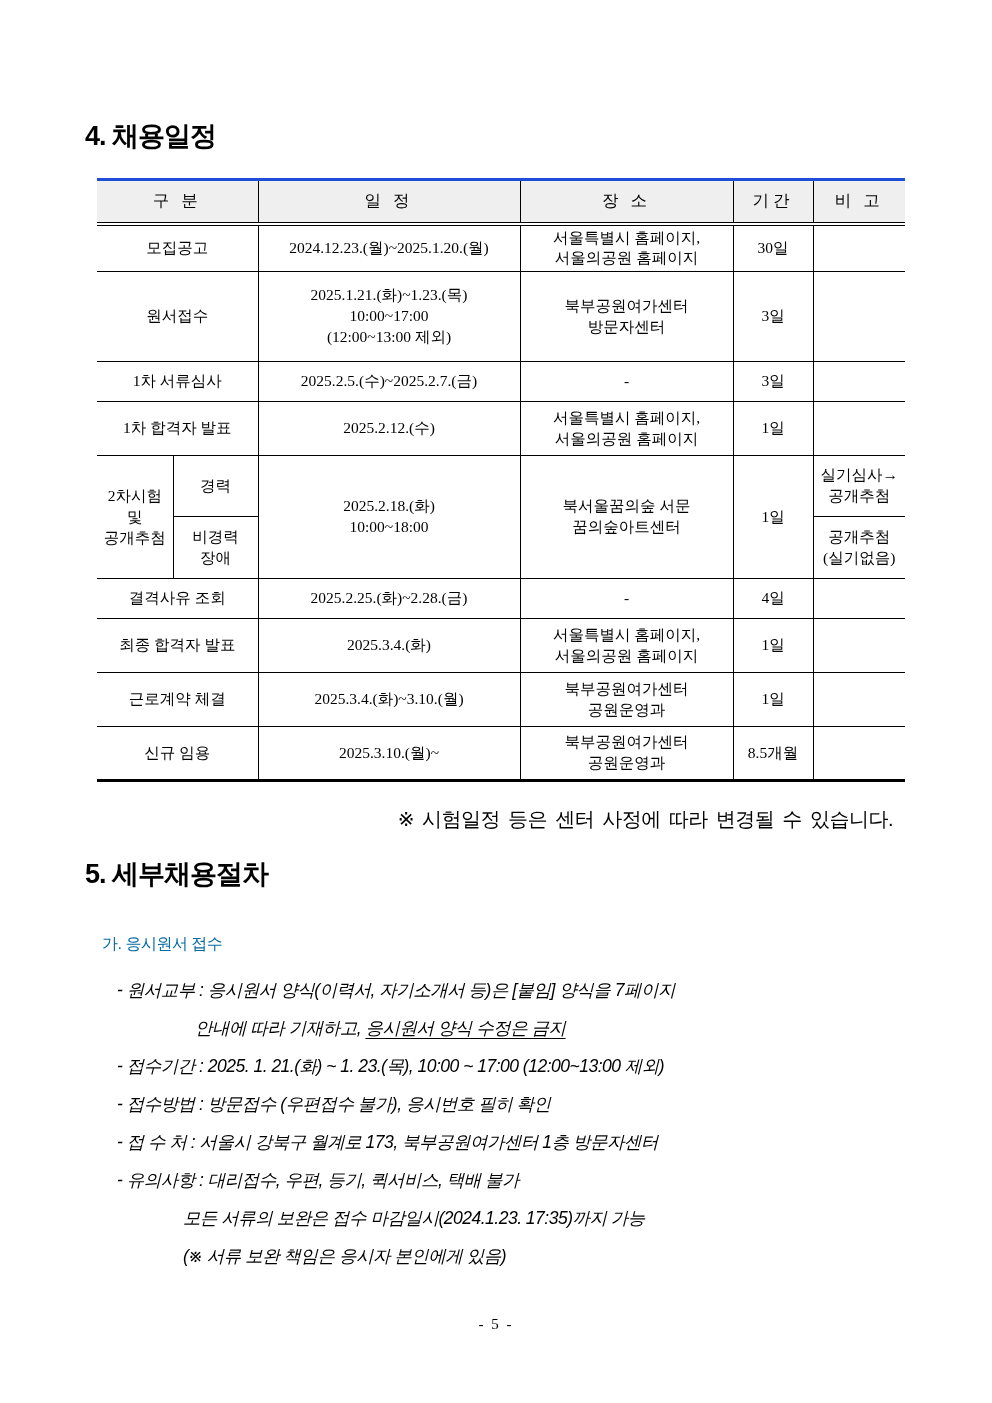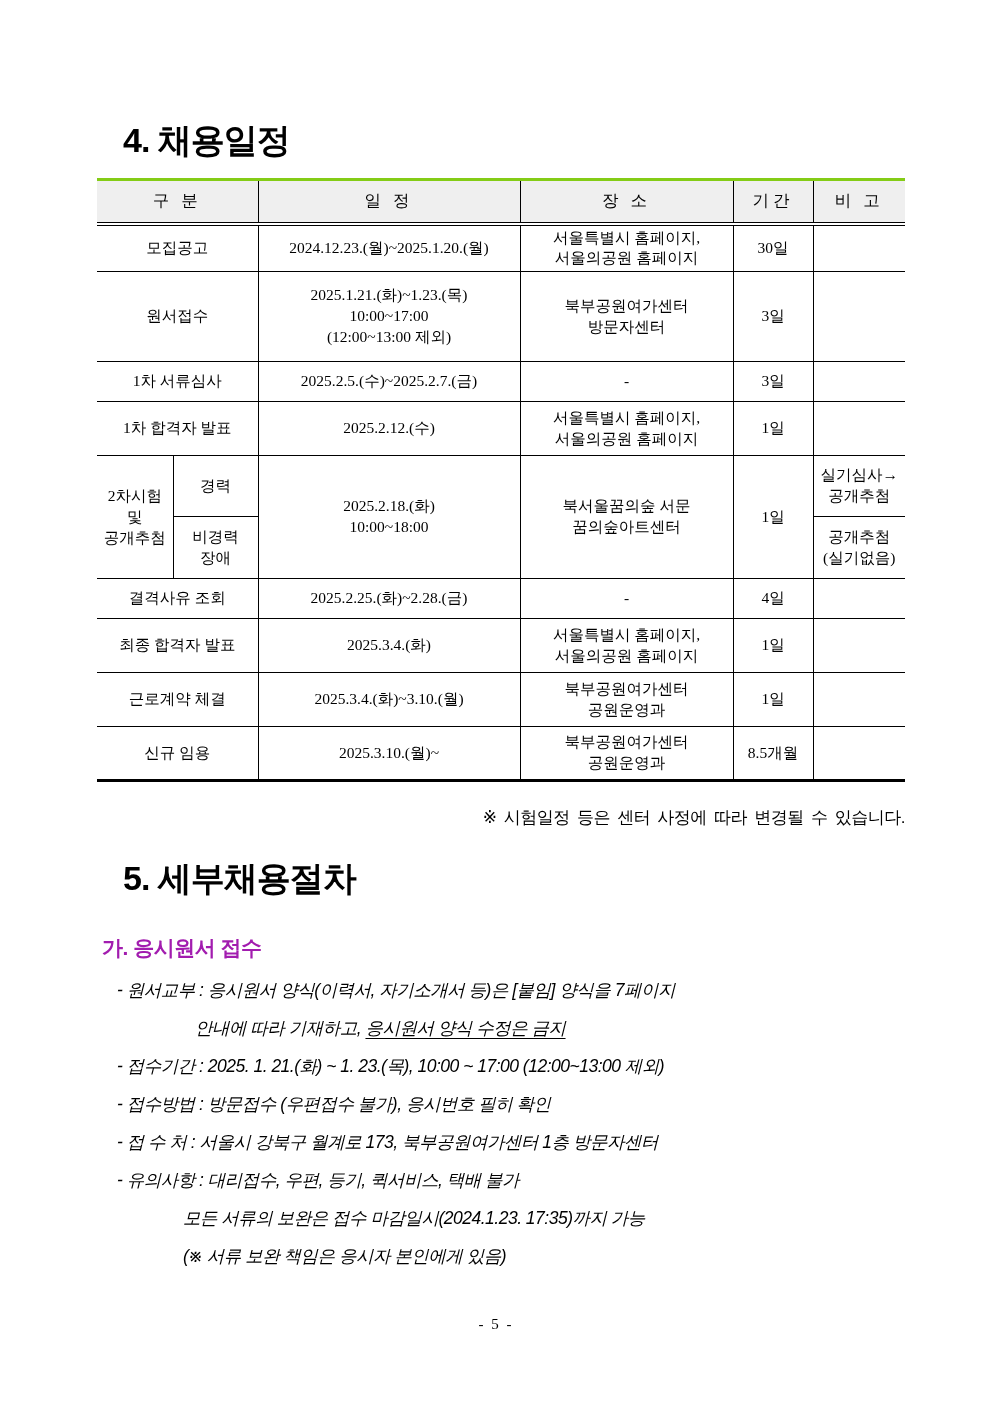--- a/index.html
+++ b/index.html
@@ -5,53 +5,53 @@
   html,body{margin:0;padding:0;background:#888;}
   .page{
     position:relative;width:992px;height:1403px;background:#ffffff;
     margin:0 auto;overflow:hidden;color:#000;
     font-family:"Liberation Sans","DejaVu Sans",sans-serif;
   }
   
   .sec-heading{
     position:absolute;left:85px;
     font-family:"Liberation Sans","DejaVu Sans",sans-serif;
-    font-weight:800;font-size:34px;letter-spacing:-1px;color:#000;margin-left:38px;
+    font-weight:800;font-size:27px;letter-spacing:-1px;color:#000;
   }
   .sec4{top:118px;}
   .sec5{top:856px;}
   .sub-heading{
     position:absolute;left:102px;top:934px;
-    font-weight:700;font-size:21px;letter-spacing:-0.5px;color:#a21caf;
+    font-weight:400;font-size:16px;letter-spacing:-0.5px;color:#0369a1;
   }
   
   .table-wrap{position:absolute;left:97px;top:178px;}
   table.sched{
     border-collapse:collapse;table-layout:fixed;width:808px;
-    border-top:3px solid #84cc16;border-bottom:3px solid #000;
+    border-top:3px solid #1d4ed8;border-bottom:3px solid #000;
     font-family:"Liberation Serif","DejaVu Serif",serif;
     font-size:15.5px;line-height:1.35;color:#000;
   }
   table.sched th,table.sched td{
     border:1px solid #000;text-align:center;vertical-align:middle;
     padding:2px 4px;white-space:pre-line;overflow:hidden;
   }
   table.sched thead th{
     background:#efefef;font-weight:normal;letter-spacing:4px;
     border-bottom:4px double #000;font-size:16.5px;
   }
   .no-l{border-left:none !important;}
   .no-r{border-right:none !important;margin-left:28px;}
   tr.rh44{height:44px;} tr.rh56{height:47px;} tr.rh90{height:90px;}
   tr.rh40{height:40px;} tr.rh54{height:54px;} tr.rh61{height:61px;}
   tr.rh62{height:62px;} tr.rh55{height:54px;}
   
   .table-note{
-    position:absolute;left:97px;top:806px;width:808px;text-align:right;
-    font-size:17px;letter-spacing:-0.5px;word-spacing:3px;color:#000;
+    position:absolute;left:85px;top:806px;width:808px;text-align:right;
+    font-size:20px;letter-spacing:-0.5px;word-spacing:3px;color:#000;
   }
   
   .bullets{
     position:absolute;left:117px;top:978px;width:810px;
     font-size:17.5px;letter-spacing:-0.5px;line-height:25px;color:#000;font-style:italic;
   }
   .bullets .line{margin-bottom:13px;white-space:nowrap;}
   .bullets .cont{padding-left:78px;}
   .bullets .cont2{padding-left:66px;}
   .ul{text-decoration:underline;text-underline-offset:4px;}

